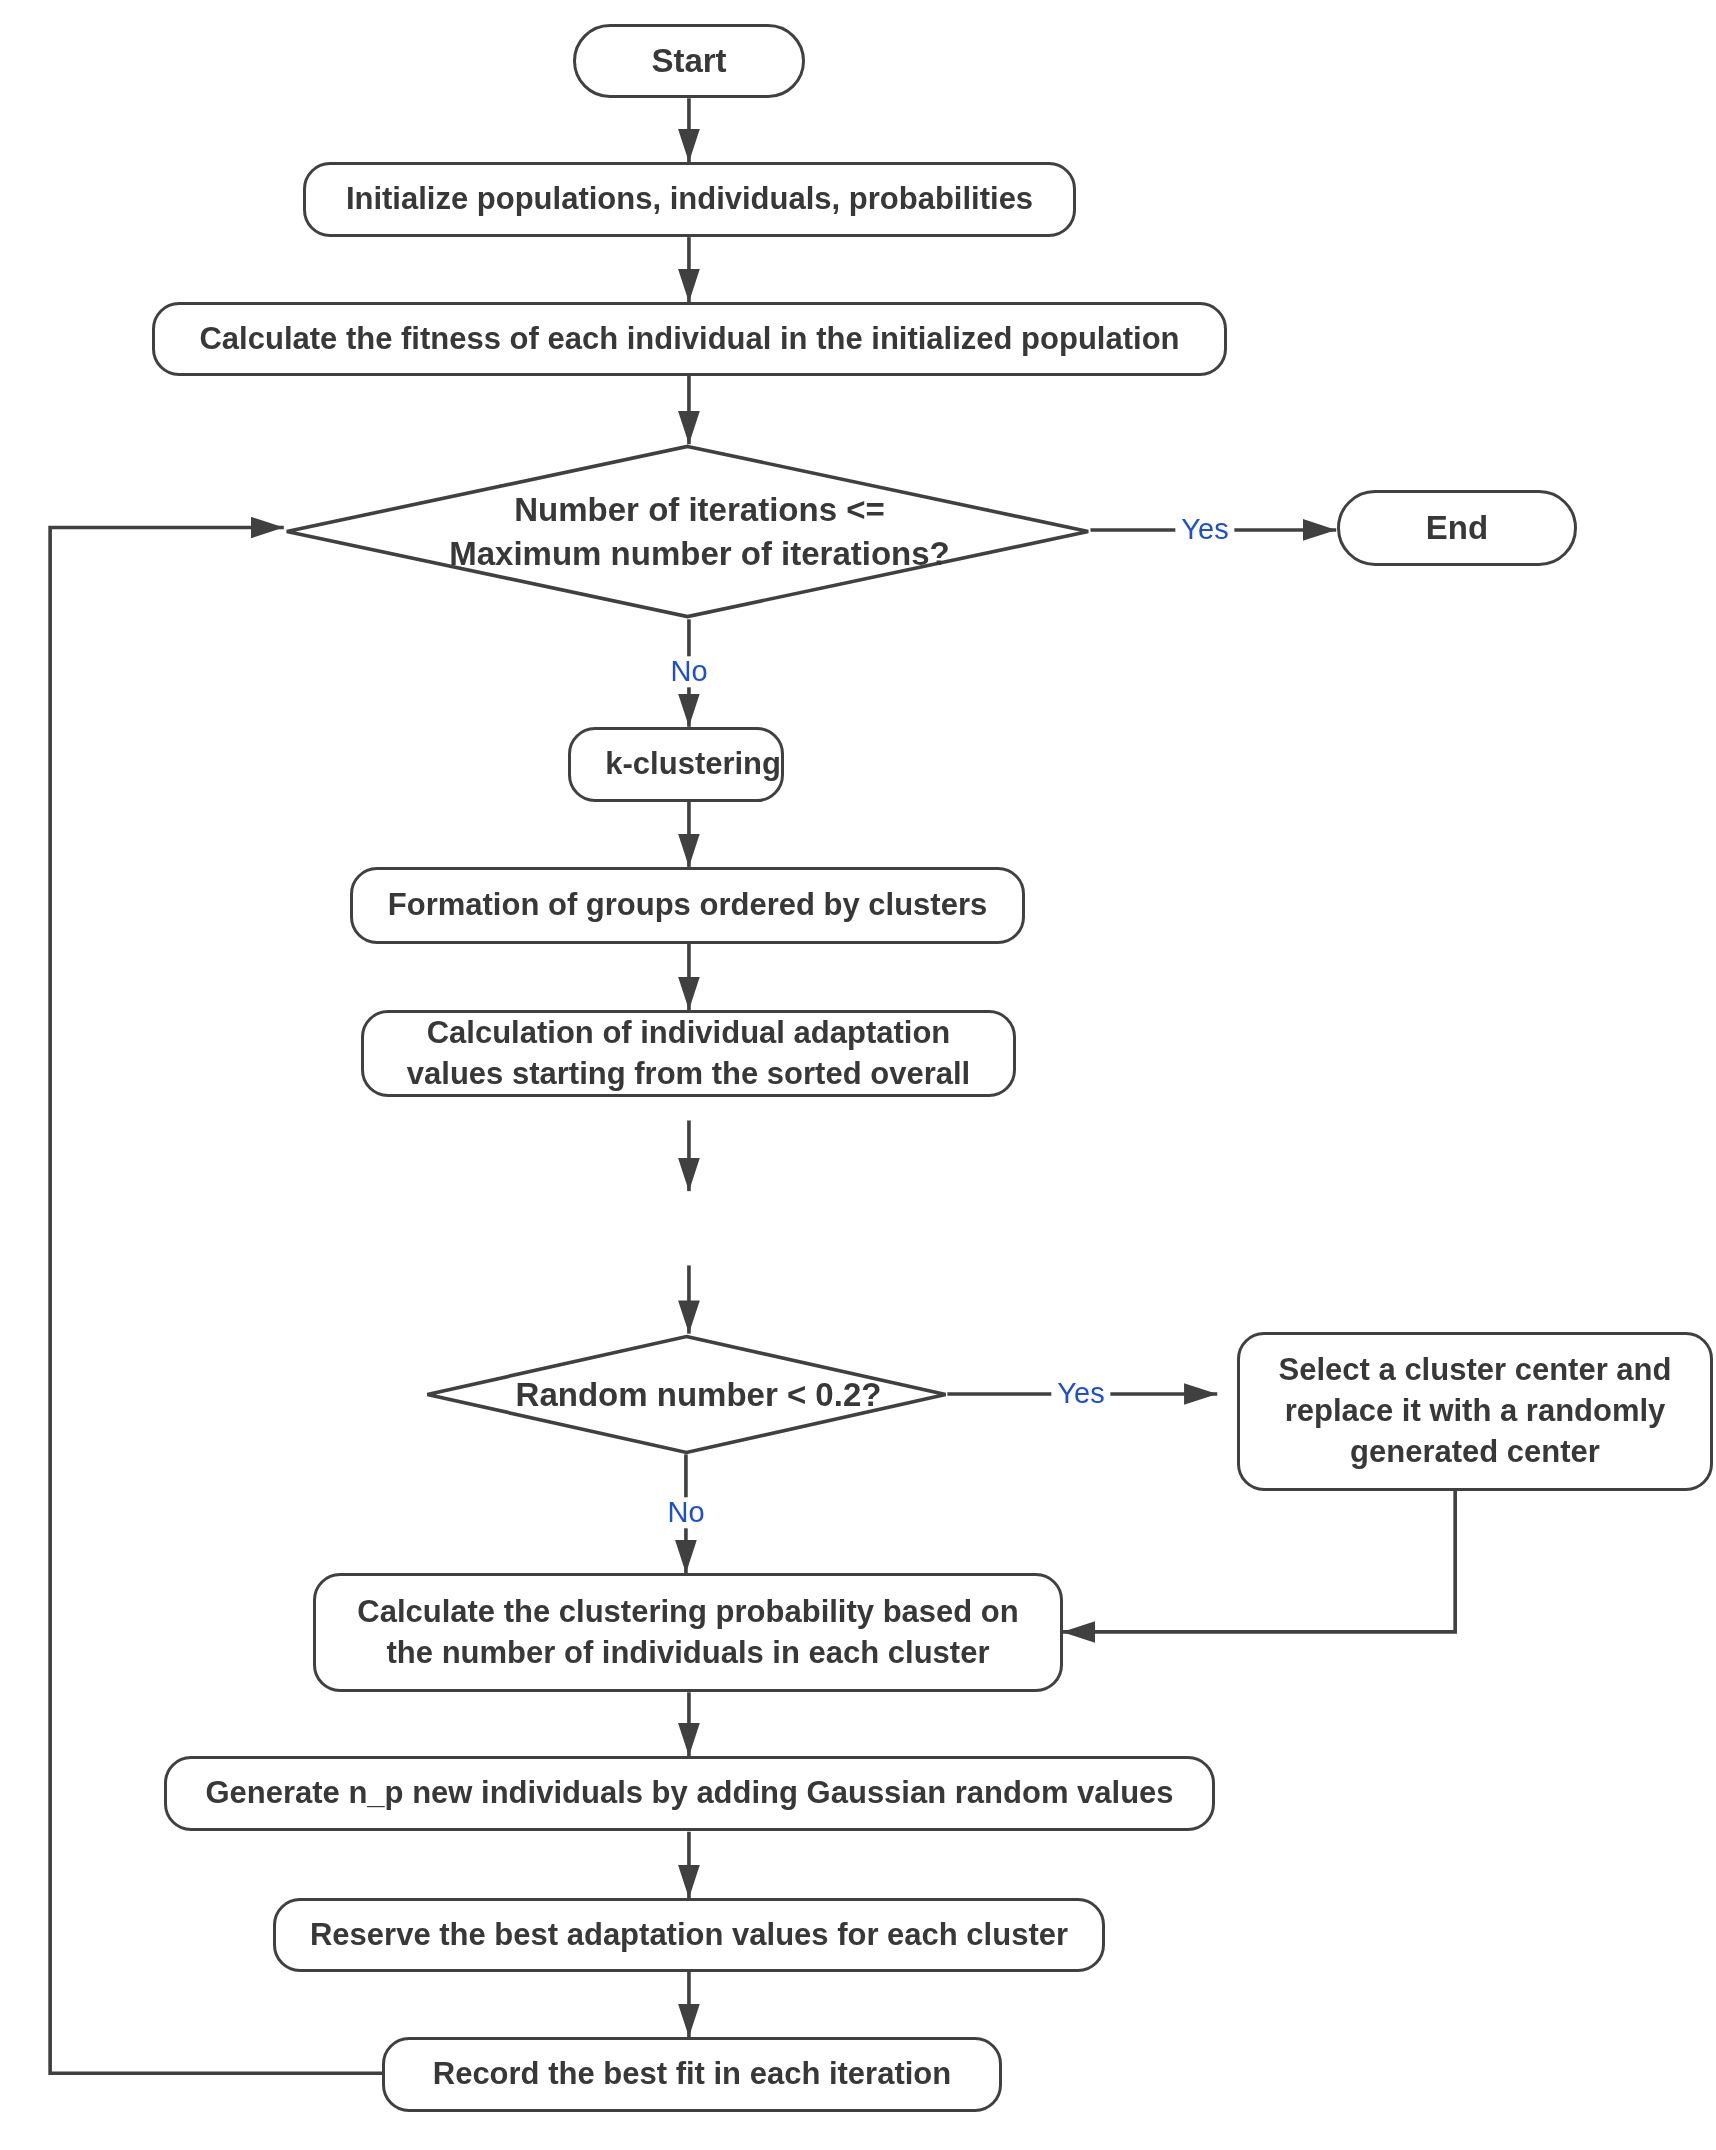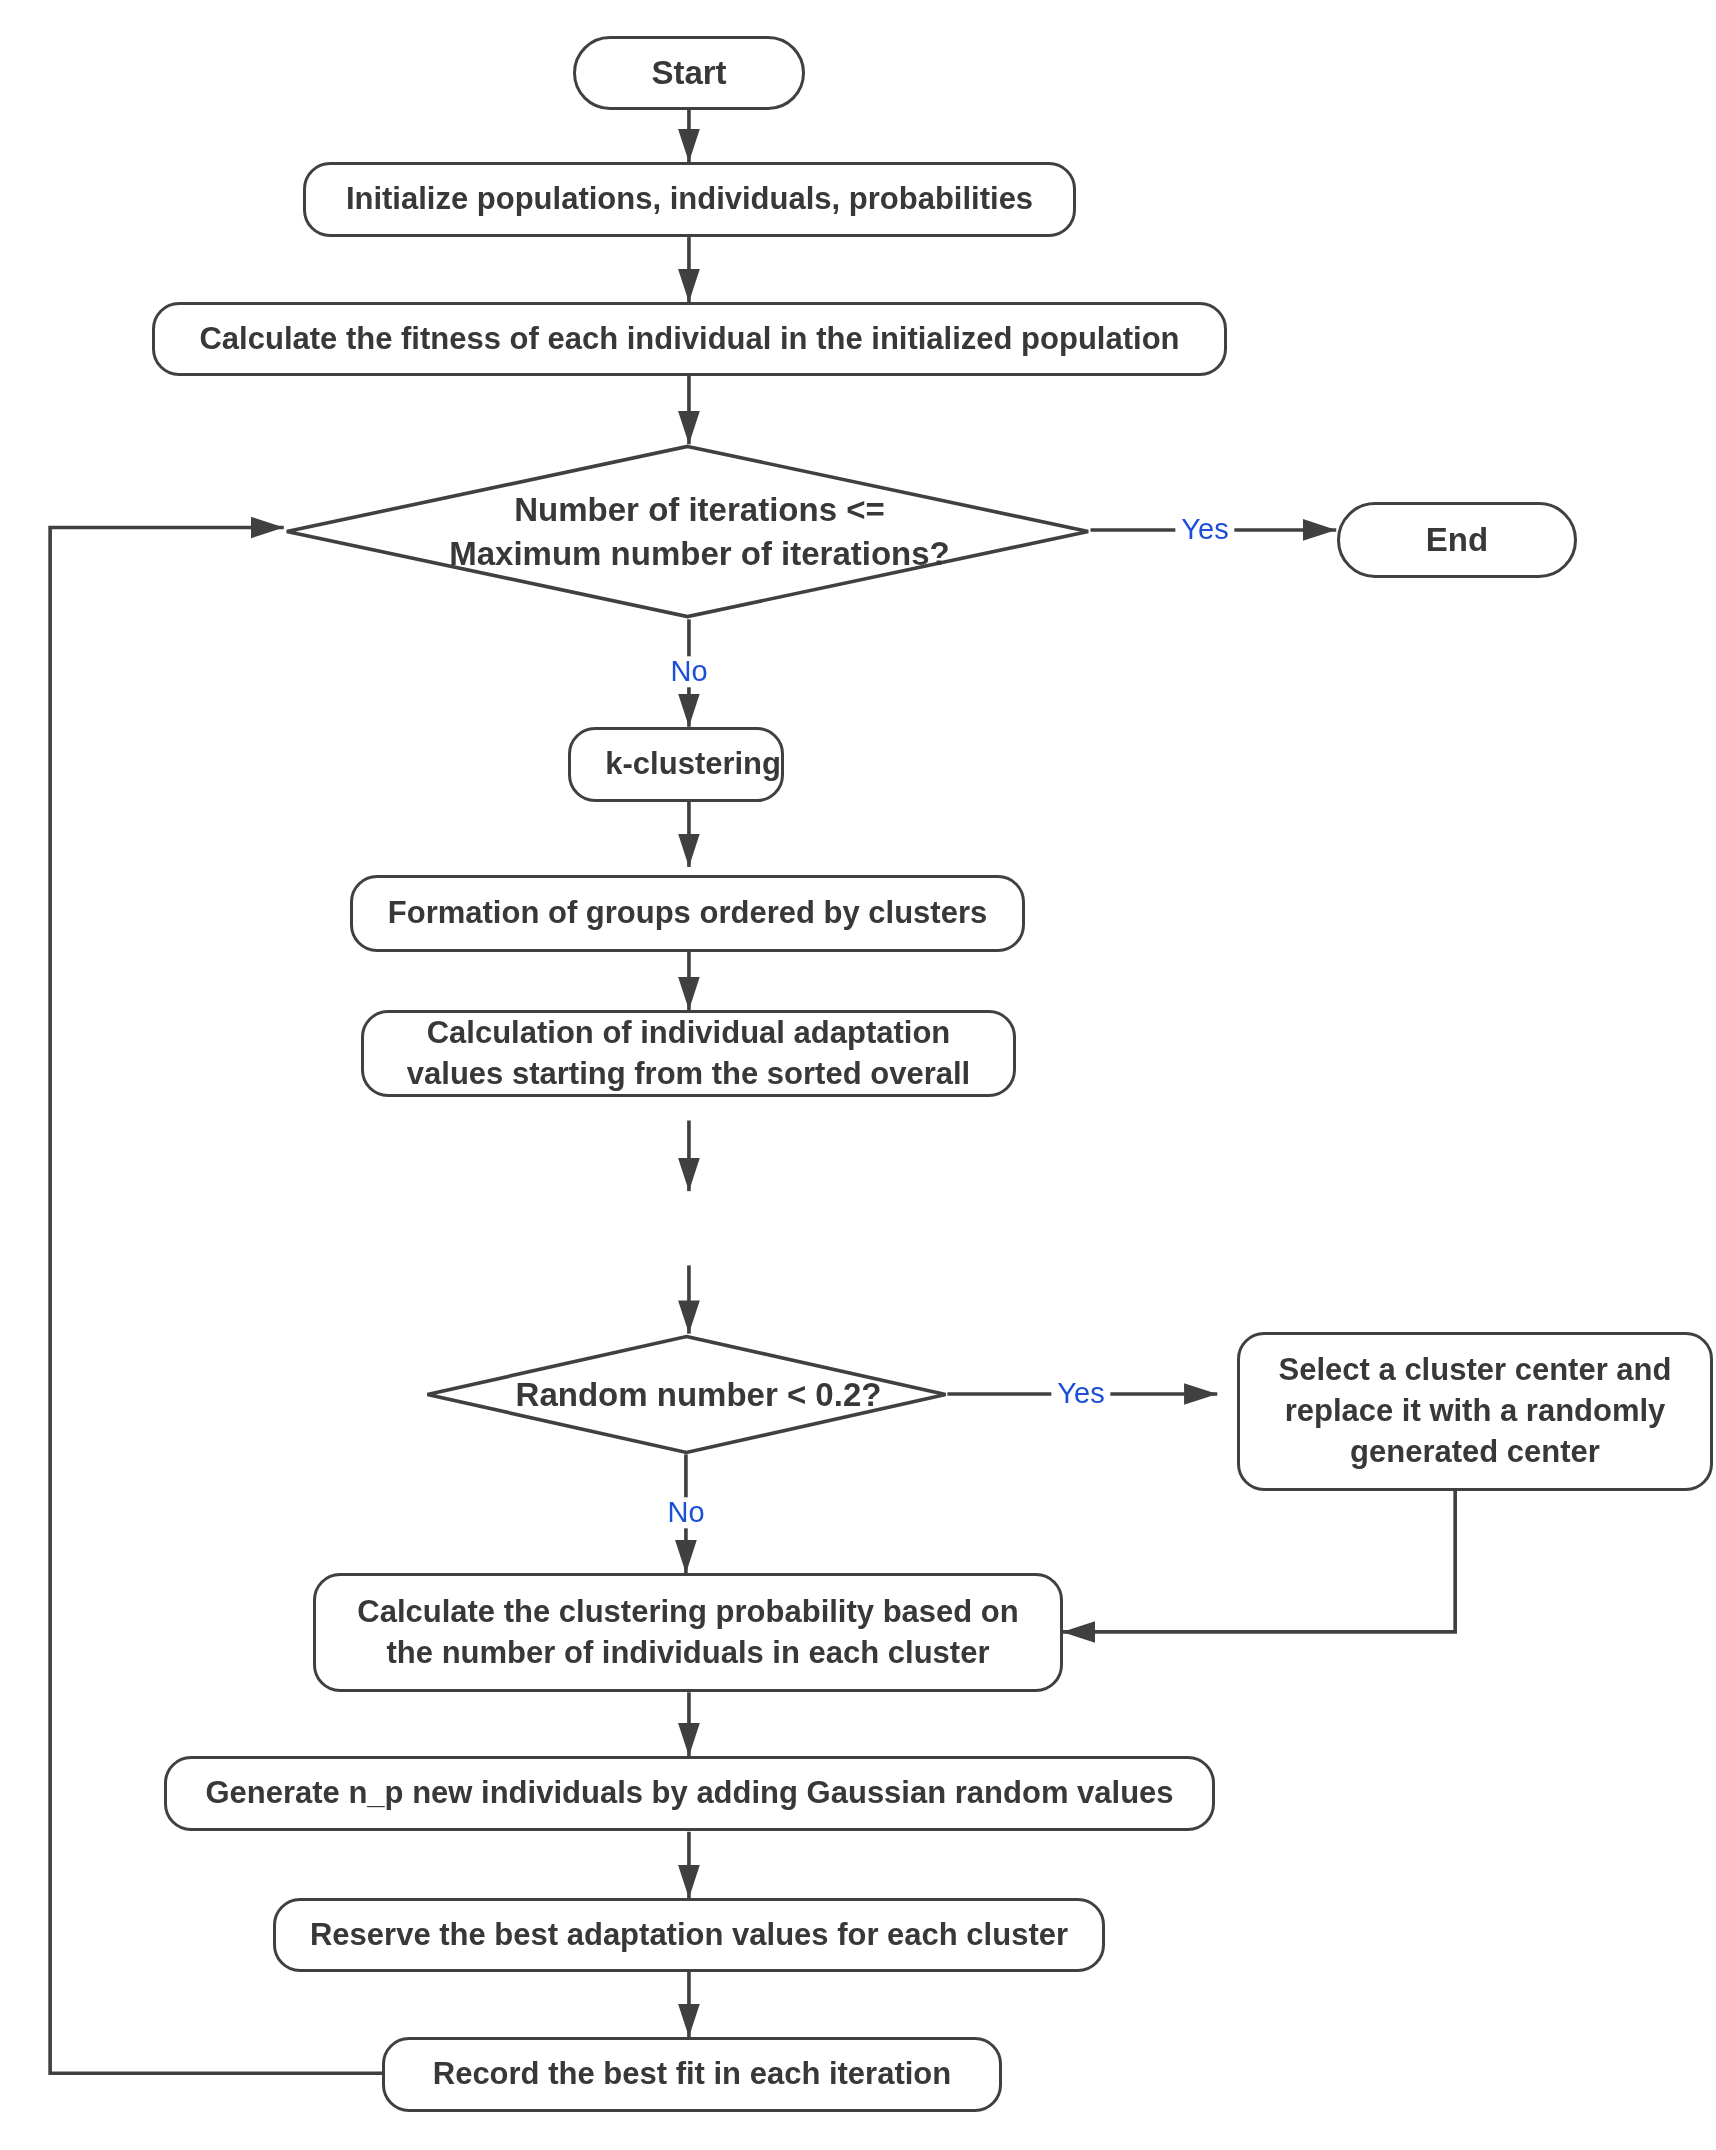--- a/index.html
+++ b/index.html
@@ -40,21 +40,20 @@
     background: #ffffff;
     border-radius: 27px;
   }
   .process {
     border: 3.6px solid #404040;
   }
   .terminator {
     border: 3.6px solid #404040;
     border-radius: 39px;
     font-size: 33px;
-    margin-top: 12px;
   }
   .diamond {
     border: none;
     background: transparent;
     padding: 0;
   }
   .diamond > svg {
     position: absolute;
     left: 0; top: 0;
   }
@@ -126,21 +125,21 @@
   </div>
 
   <div class="node terminator" style="left:1337px; top:490px; width:240px; height:76px;">
     <span class="node-label">End</span>
   </div>
 
   <div class="node process" style="left:568px; top:727px; width:216px; height:75px;justify-content:flex-end;">
     <span class="node-label">k-clustering</span>
   </div>
 
-  <div class="node process" style="left:350px; top:867px; width:675px; height:77px;margin-top:8px;">
+  <div class="node process" style="left:350px; top:867px; width:675px; height:77px;">
     <span class="node-label">Formation of groups ordered by clusters</span>
   </div>
 
   <div class="node process" style="left:361px; top:1010px; width:655px; height:87px;">
     <span class="node-label">Calculation of individual adaptation
 values starting from the sorted overall</span>
   </div>
 
 
   <div class="node diamond" style="left:425px; top:1334px; width:523px; height:121px;">

